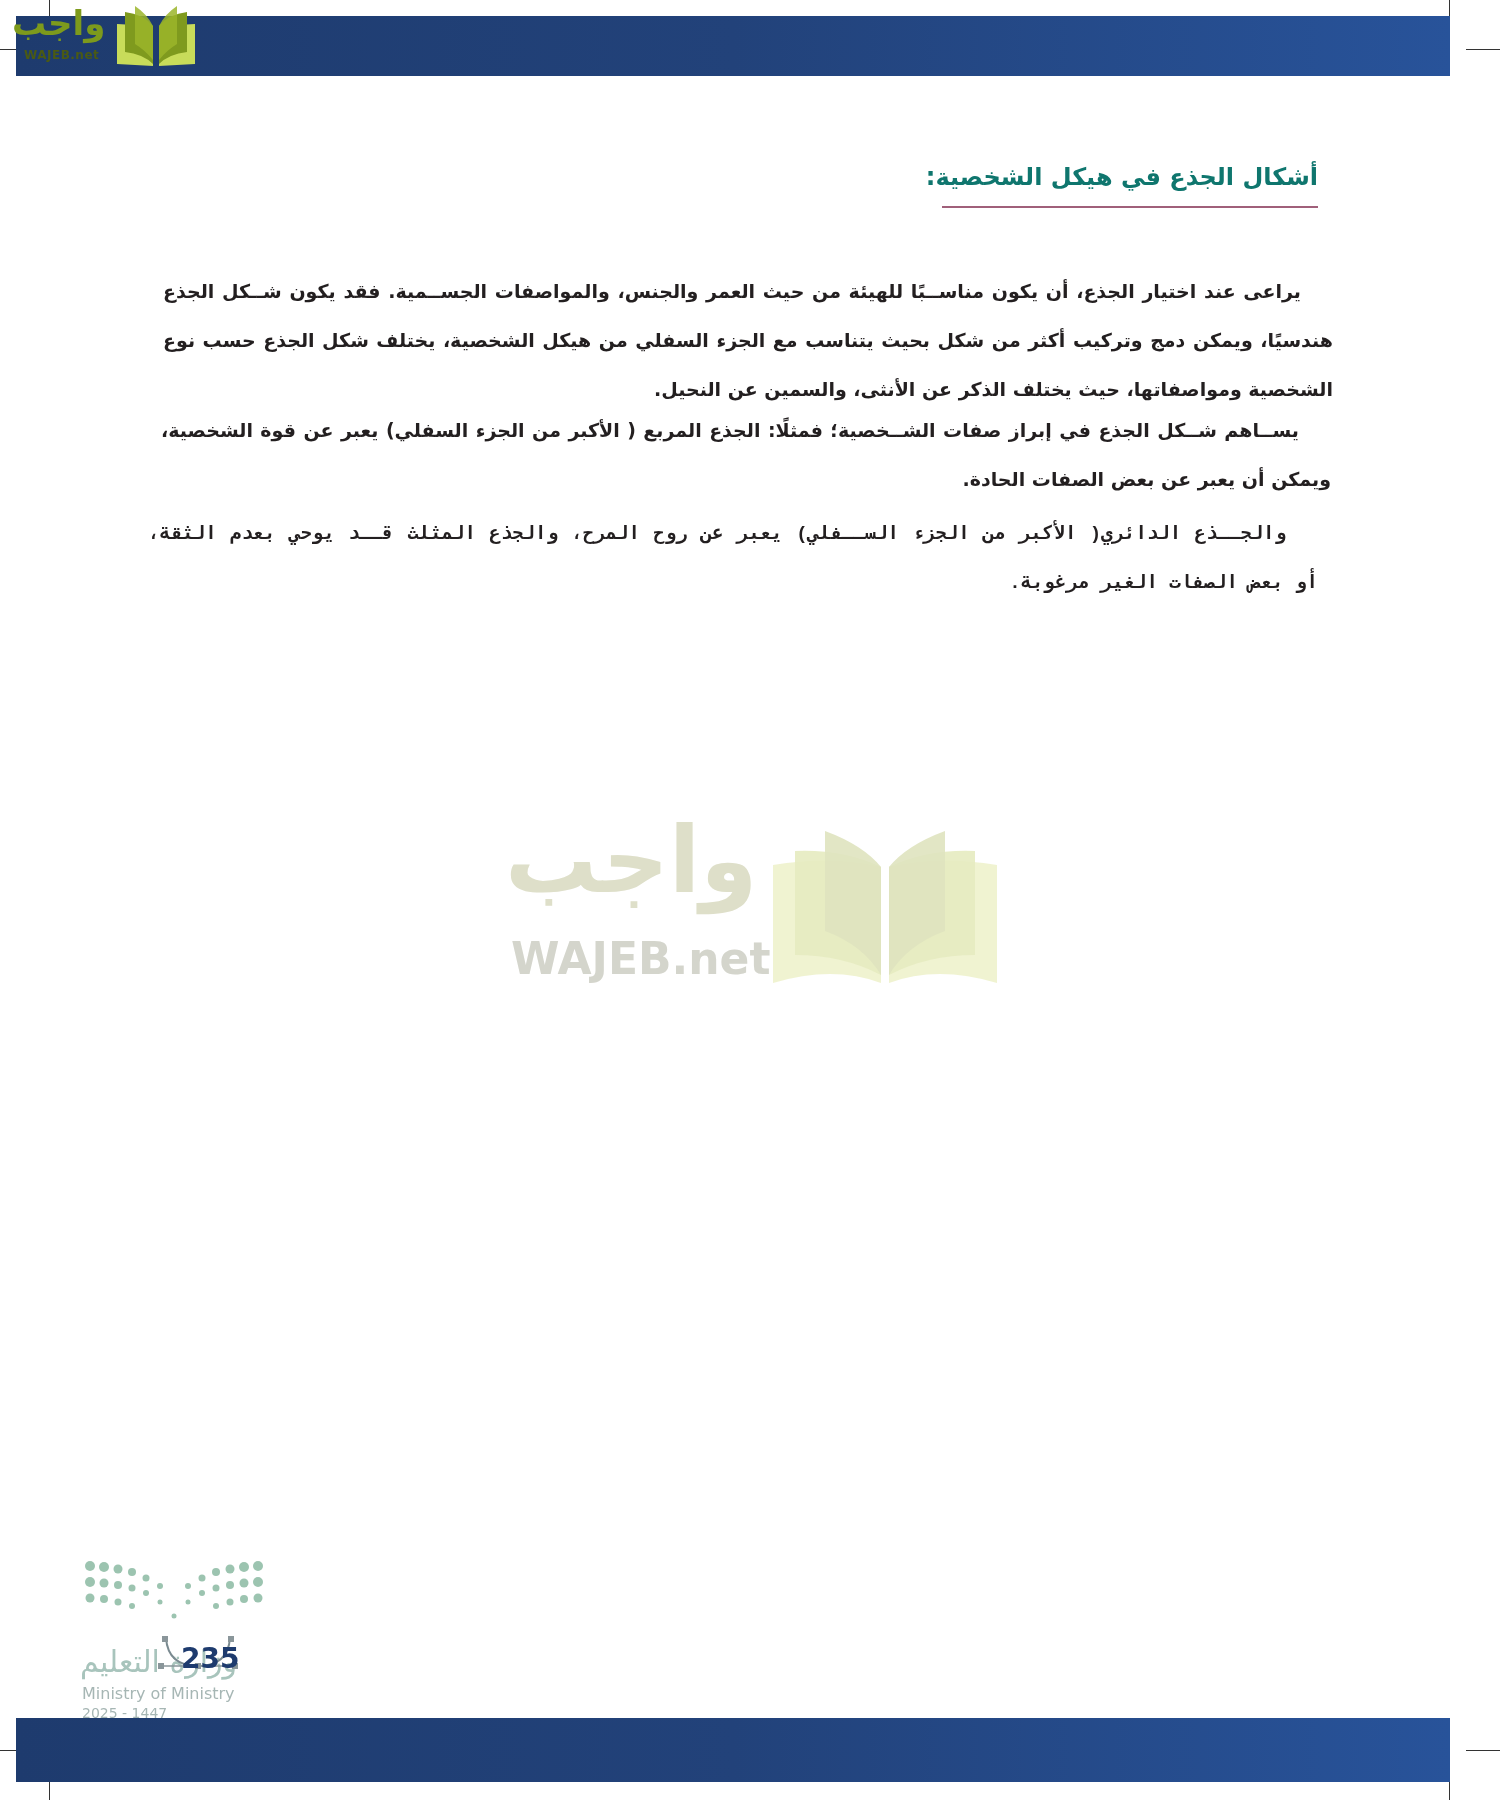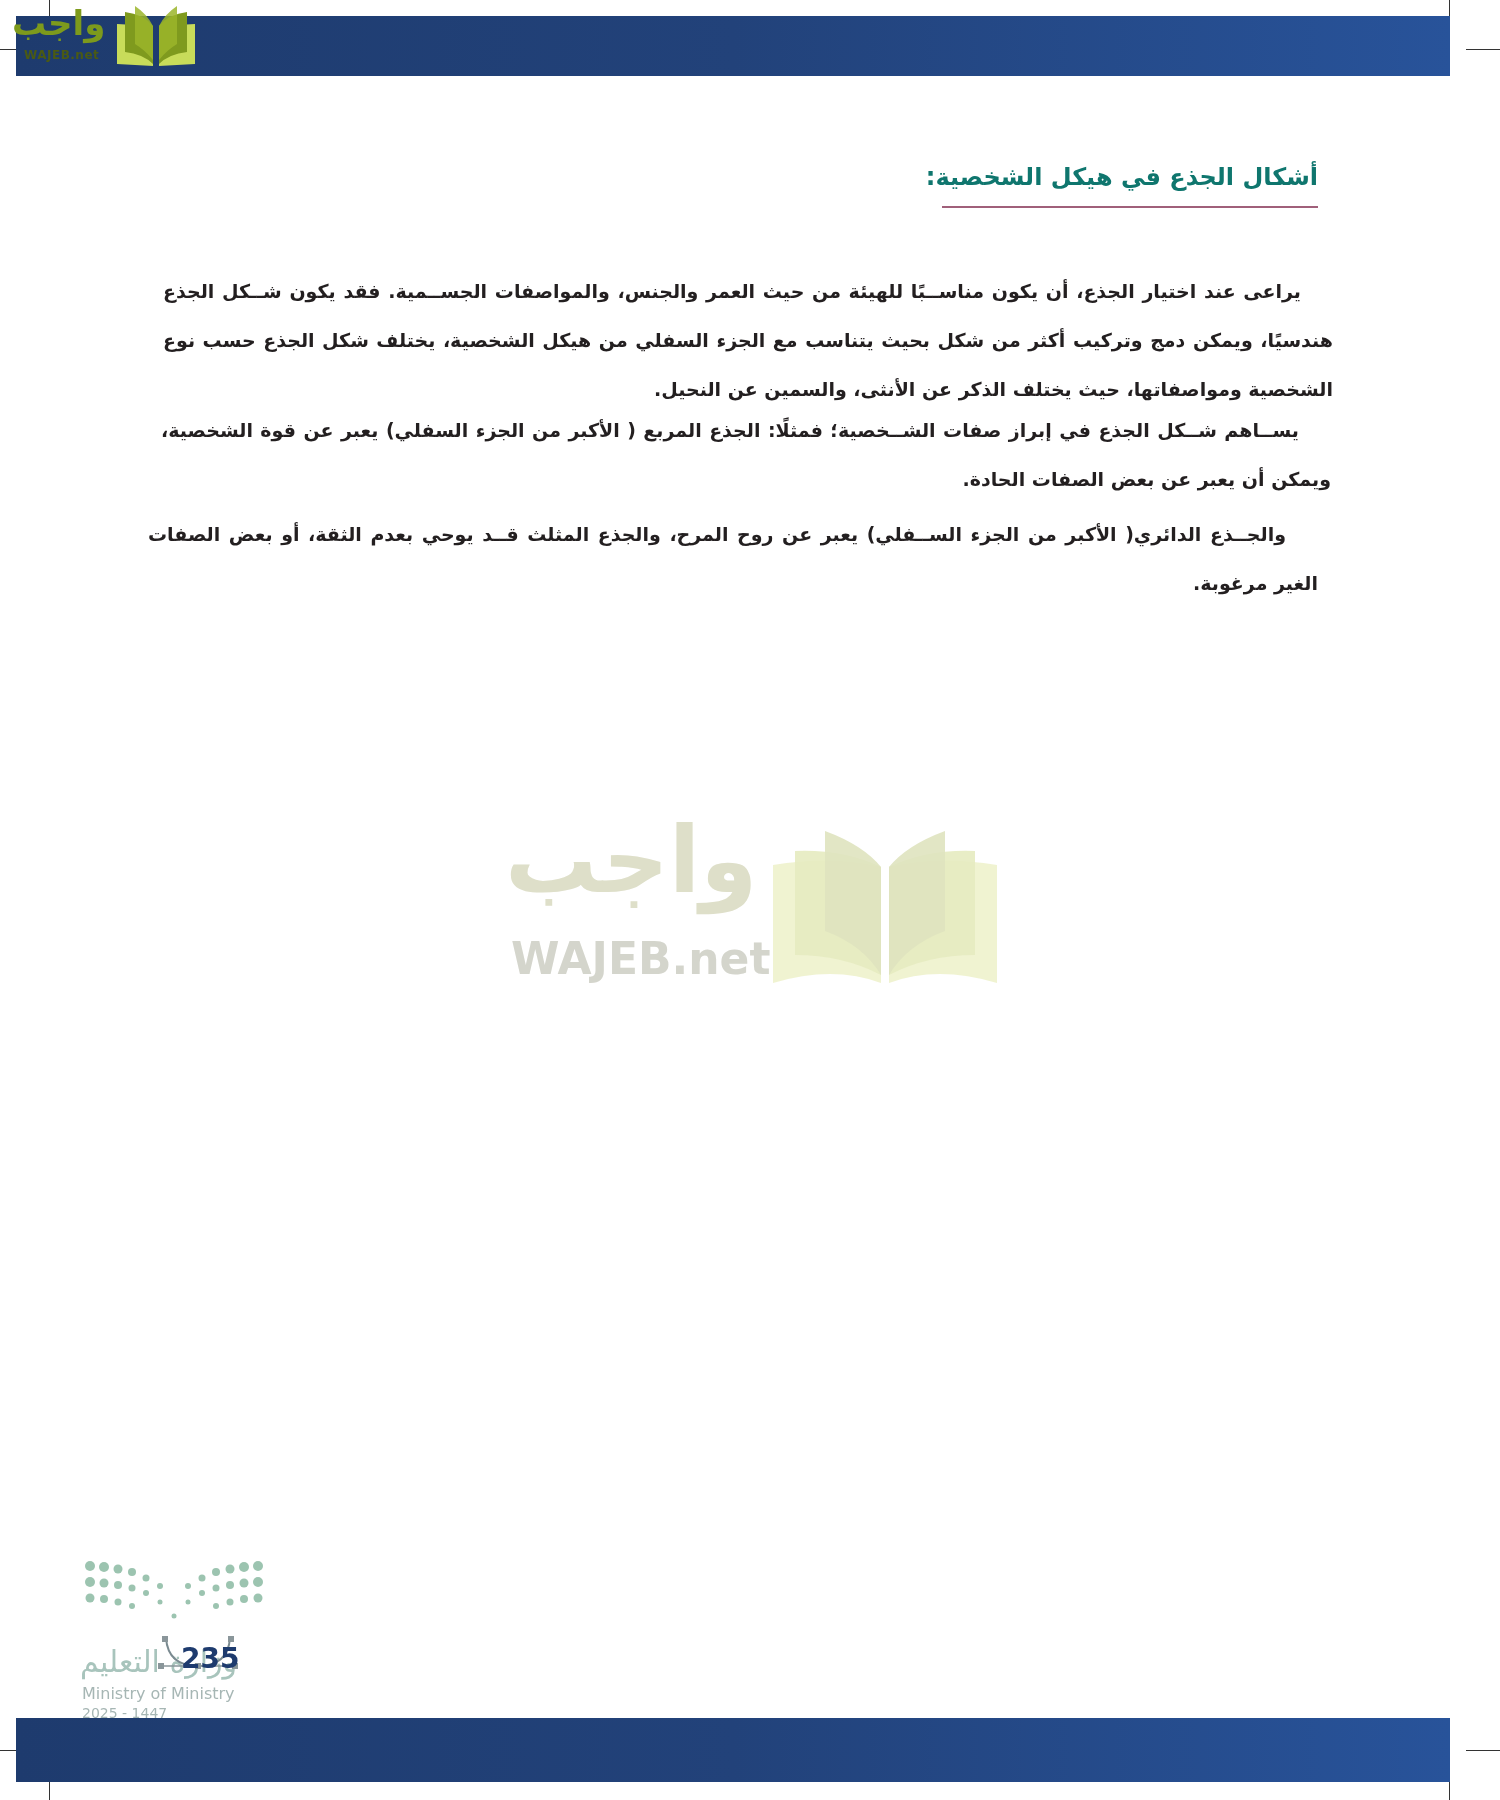--- a/index.html
+++ b/index.html
@@ -56,21 +56,21 @@
     <path d="M20 2 Q32 10 38 22 L38 56 Q30 46 20 40 Z" fill="#9bb52a" opacity="0.85"></path>
     <path d="M62 2 Q50 10 44 22 L44 56 Q52 46 62 40 Z" fill="#9bb52a" opacity="0.85"></path>
   </svg>
 </div>
 
 <div class="heading">أشكال الجذع في هيكل الشخصية:</div>
 <div class="heading-rule"></div>
 
 <p class="para" style="top:252px;margin:15px;"><span class="indent"></span><span>يراعى عند اختيار الجذع، أن يكون مناســبًا للهيئة من حيث العمر والجنس، والمواصفات الجســمية. فقد يكون شــكل الجذع هندسيًا، ويمكن دمج وتركيب أكثر من شكل بحيث يتناسب مع الجزء السفلي من هيكل الشخصية، يختلف شكل  الجذع حسب نوع الشخصية ومواصفاتها، حيث يختلف الذكر عن الأنثى، والسمين عن النحيل.</span></p>
 <p class="para" style="top:393px;margin:13px;"><span class="indent"></span><span>يســاهم شــكل الجذع في إبراز صفات الشــخصية؛ فمثلًا: الجذع المربع ( الأكبر من الجزء السفلي) يعبر عن قوة الشخصية، ويمكن أن يعبر عن بعض الصفات الحادة.</span></p>
-<p class="para" style="top:510px;margin:0;"><span class="indent"></span><span>والجــذع الدائري( الأكبر من الجزء الســفلي) يعبر عن روح المرح، والجذع المثلث قــد يوحي بعدم الثقة، أو بعض الصفات الغير مرغوبة.</span></p>
+<p class="para" style="top:510px;margin:0;font-family:Liberation Mono, monospace;"><span class="indent"></span><span>والجــذع الدائري( الأكبر من الجزء الســفلي) يعبر عن روح المرح، والجذع المثلث قــد يوحي بعدم الثقة، أو بعض الصفات الغير مرغوبة.</span></p>
 
 <div class="watermark">
   <span class="wm-ar">واجب</span>
   <span class="wm-en">WAJEB.net</span>
   <svg width="224" height="170" viewBox="0 0 224 170">
     <path d="M0 50 Q60 40 108 52 L108 168 Q60 150 0 168 Z" fill="#eef2cc" opacity="0.9"></path>
     <path d="M224 50 Q164 40 116 52 L116 168 Q164 150 224 168 Z" fill="#eef2cc" opacity="0.9"></path>
     <path d="M22 36 Q70 34 108 52 L108 160 Q70 140 22 140 Z" fill="#e6ebc0" opacity="0.9"></path>
     <path d="M202 36 Q154 34 116 52 L116 160 Q154 140 202 140 Z" fill="#e6ebc0" opacity="0.9"></path>
     <path d="M52 16 Q90 30 108 52 L108 160 Q90 130 52 116 Z" fill="#dfe3bf" opacity="0.9"></path>

